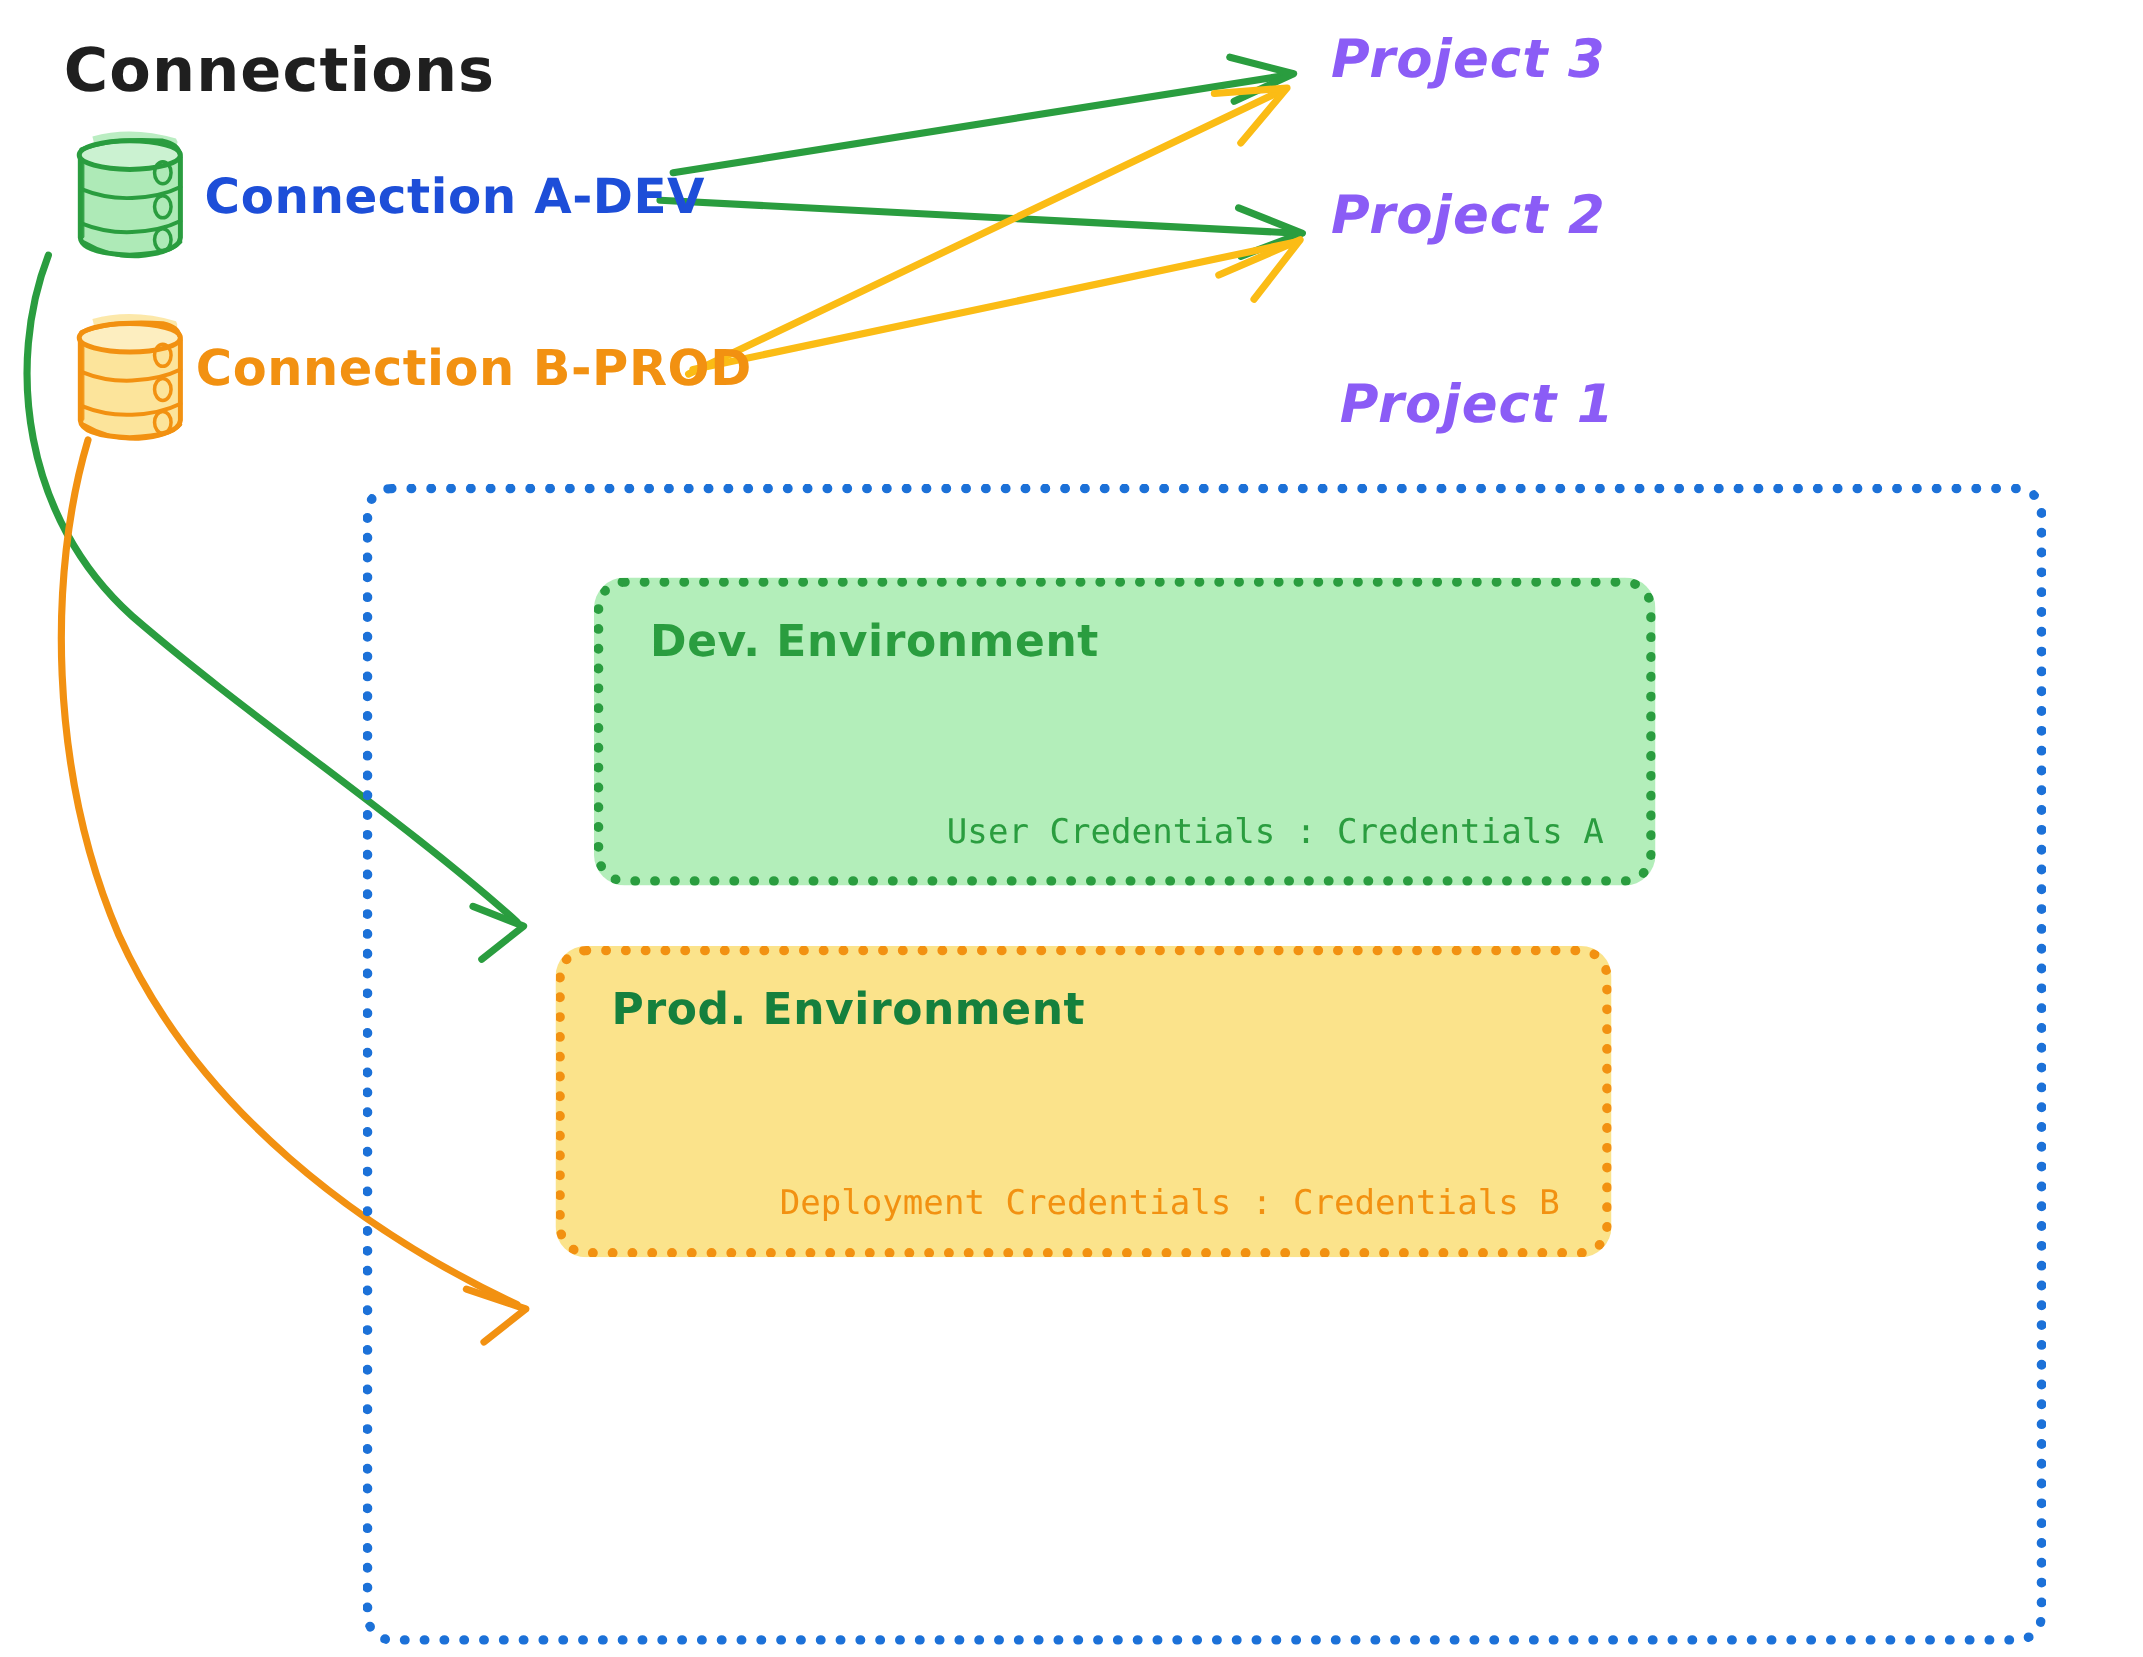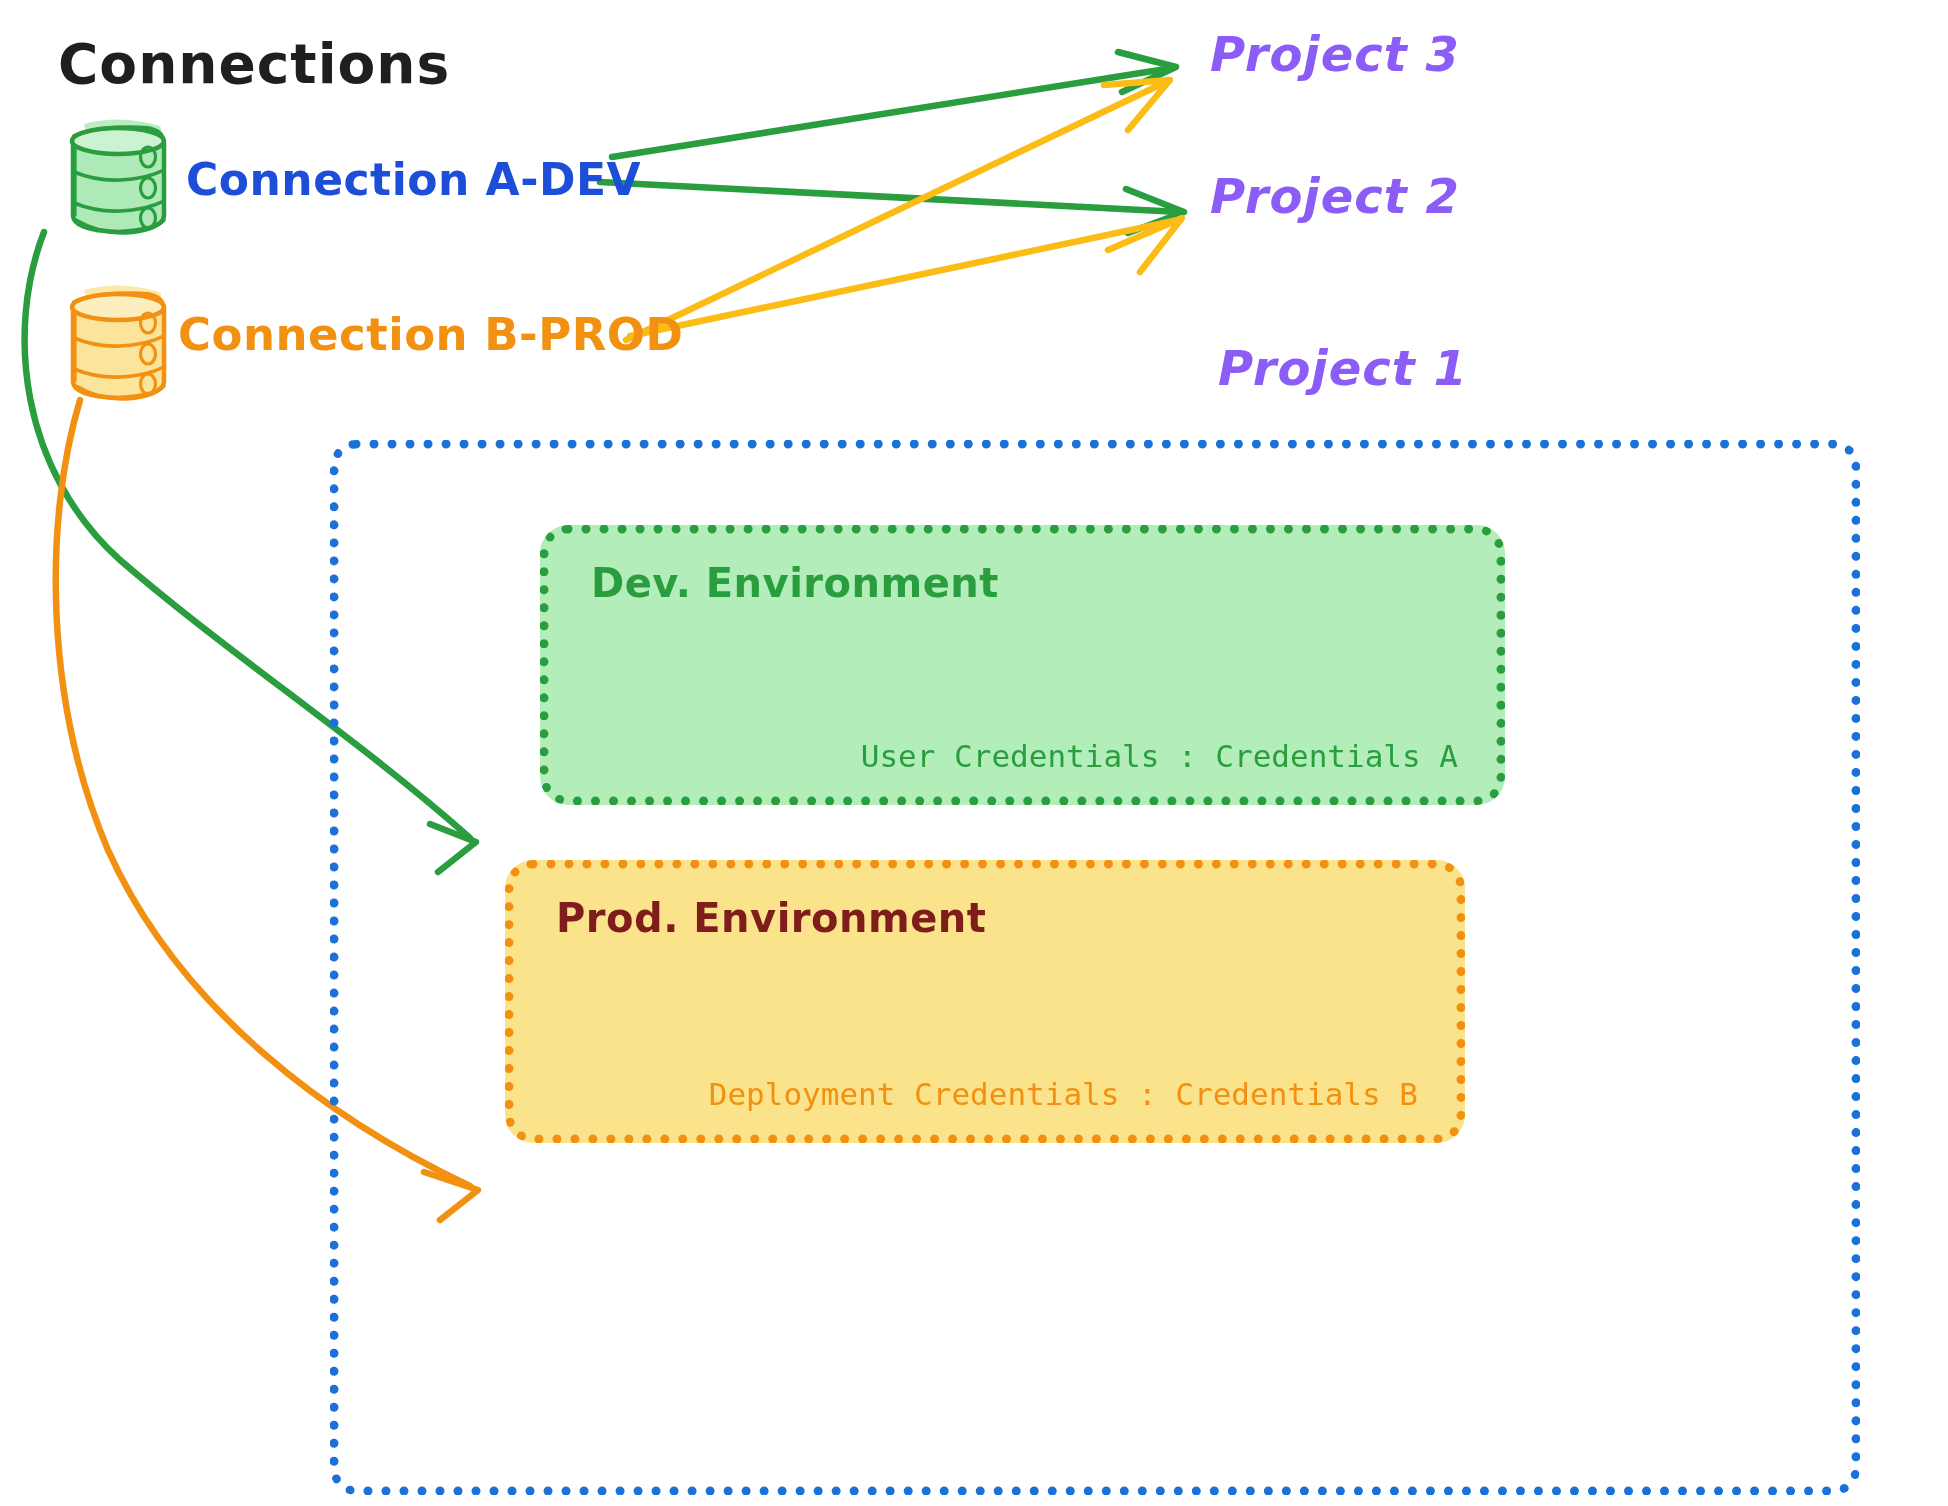--- a/index.html
+++ b/index.html
@@ -112,21 +112,21 @@
     position: absolute;
     left: 42px;
     top: 26px;
     font-family: "DejaVu Sans", sans-serif;
     font-weight: 700;
     font-size: 40px;
     white-space: nowrap;
     letter-spacing: 0.5px;
   }
   #dev-env-title { color: #2a9d3f; }
-  #prod-env-title { color: #7f1d1d; }
+  #prod-env-title { color: #15803d; }
 
   .env-cred {
     position: absolute;
     right: 38px;
     bottom: 22px;
     font-family: "DejaVu Sans Mono", monospace;
     font-size: 31px;
     font-weight: 500;
     white-space: nowrap;
     text-align: center;

